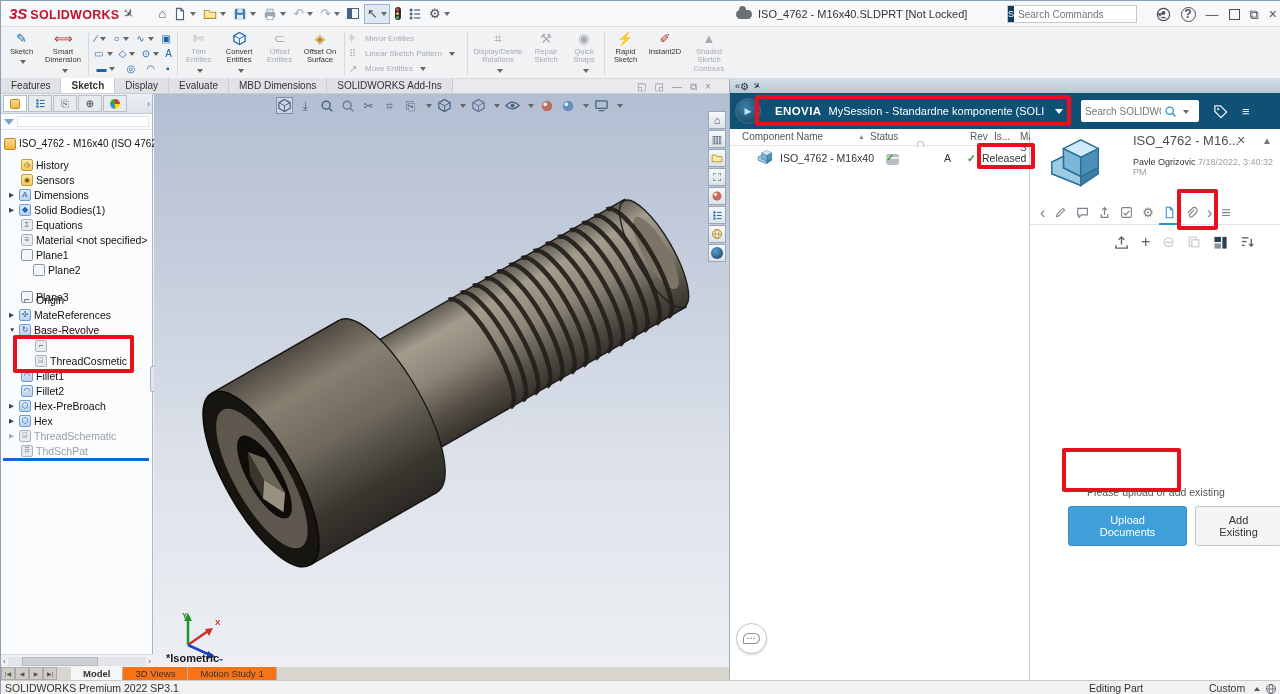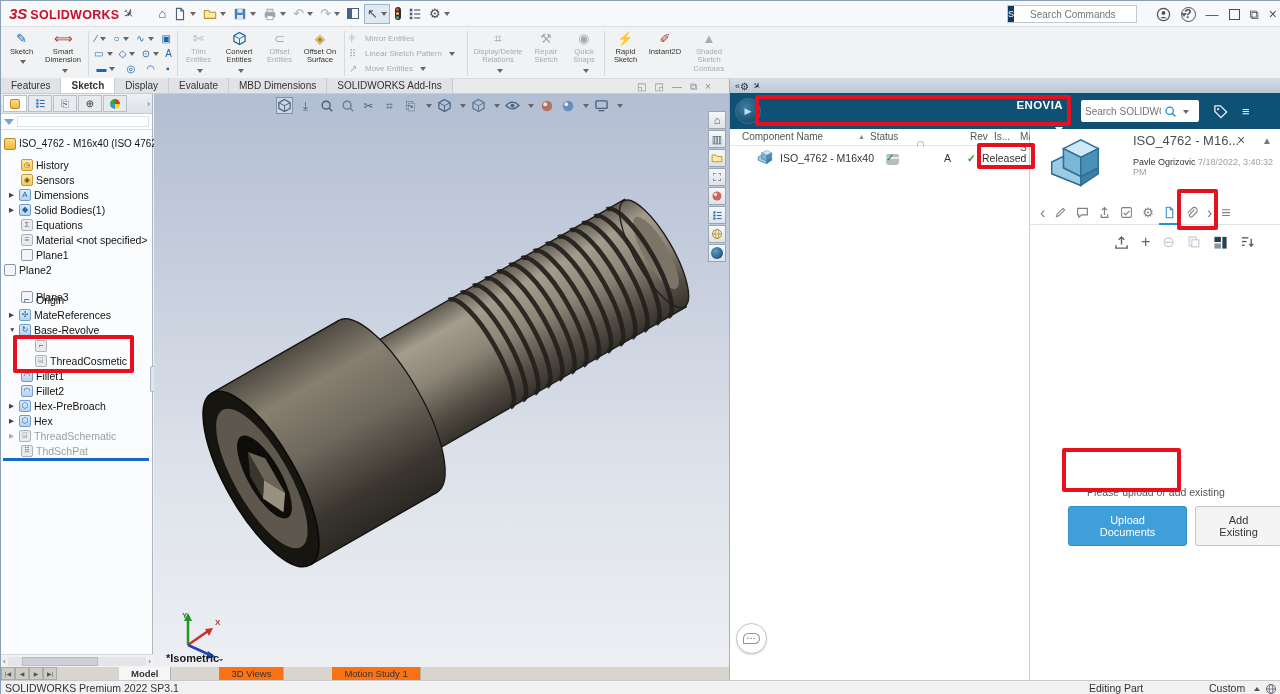--- a/index.html
+++ b/index.html
@@ -19,21 +19,21 @@
   .qbtn { display:flex; align-items:center; height:20px; padding:0 2px; color:#4b4f54; }
   .qbtn.box { border:1px solid #9fb3c8; background:#dfe9f3; }
   .gly { font-size:13px; line-height:1; }
   .car { display:inline-block; width:0; height:0; border:3px solid transparent; border-top:4px solid #666; margin-left:3px; position:relative; top:2px; }
   .car.w { border-top-color:#fff; }
   .doc-title { position:absolute; left:735px; top:0; height:26px; display:flex; align-items:center; gap:6px; font-size:11px; color:#333; }
   .cloud { width:16px; height:9px; background:#6b6f75; border-radius:6px; position:relative; }
   .cloud::before { content:""; position:absolute; left:3px; top:-4px; width:7px; height:7px; background:#6b6f75; border-radius:50%; }
   .cmdsearch { position:absolute; left:1006px; top:4px; width:130px; height:18px; background:#fff; border:1px solid #c4c9cf; display:flex; align-items:center; }
   .cmdsearch .sqico { width:16px; height:16px; background:#123a5e; color:#fff; font-size:9px; display:flex; align-items:center; justify-content:center; }
-  .cmdsearch input { border:none; outline:none; flex:1; font-size:10px; padding:0 16px; color:#666; font-family:"Liberation Sans",sans-serif; background:transparent; }
+  .cmdsearch input { border:none; outline:none; flex:1; font-size:10px; padding:0 4px; color:#666; font-family:"Liberation Sans",sans-serif; background:transparent; }
   .tb-right { position:absolute; right:4px; top:0; height:26px; display:flex; align-items:center; gap:10px; color:#4b4f54; }
 
   
   .ribbon { left:0; top:26px; width:1280px; height:52px; background:#f1f2f3; border-bottom:1px solid #d7dadd; display:flex; align-items:stretch; padding:2px 2px 0 2px; }
   .rgroup { display:flex; align-items:stretch; }
   .rsep { width:1px; background:#d7dadd; margin:2px 2px; }
   .rbtn { width:37px; display:flex; flex-direction:column; align-items:center; justify-content:flex-start; padding-top:2px; text-align:center; }
   .rbtn .ric { width:18px; height:16px; font-size:13px; line-height:16px; color:#1b66b0; }
   .rbtn .lbl { font-size:7.6px; line-height:1.1; color:#333; margin-top:1px; }
   .rbtn .car { margin-top:2px; }
@@ -80,21 +80,21 @@
   .vplabel { position:absolute; left:12px; top:558px; font-size:11px; font-weight:bold; color:#1a1a1a; }
   .taskstrip { position:absolute; right:2px; top:17px; width:19px; display:flex; flex-direction:column; gap:1px; }
   .tsbtn { width:18px; height:18px; border:1px solid #9aa6b4; background:linear-gradient(#f6f8fa,#dde3ea); display:flex; align-items:center; justify-content:center; font-size:11px; color:#456; }
 
   
   .dx { left:728px; top:78px; width:552px; height:601px; background:#fff; border-left:1px solid #9fb0bf; }
   .dxhead { height:14px; background:linear-gradient(#d3dde5,#b9c8d4); display:flex; align-items:center; font-size:9px; color:#23303c; padding:0 5px; }
   .dxhead .t { flex:1; text-align:center; font-weight:bold; letter-spacing:.3px; }
   .navy { position:absolute; left:0; top:14px; width:552px; height:36px; background:#0e5175; display:flex; align-items:center; }
   .compass { width:26px; height:26px; border-radius:50%; margin-left:5px; background:radial-gradient(circle at 40% 35%, #3d7ea6, #123c58); border:1px solid #3b6e8e; display:flex; align-items:center; justify-content:center; color:#bfe3f5; font-size:9px; }
-  .enovia { margin-left:8px; width:300px; height:24px; display:flex; align-items:flex-end; gap:7px; color:#fff; padding:0 6px;flex-direction:column; }
+  .enovia { margin-left:8px; width:300px; height:24px; display:flex; align-items:center; gap:7px; color:#fff; padding:0 6px; }
   .enovia .brand { font-weight:bold; font-size:11.5px; letter-spacing:.4px; }
   .enovia .sess { font-size:11px; white-space:nowrap; overflow:hidden; }
   .dxsearch { margin-left:12px; width:118px; height:22px; background:#fff; border-radius:2px; display:flex; align-items:center; padding:0 4px; gap:3px; }
   .dxsearch input { border:none; outline:none; width:76px; font-size:10px; color:#888; font-family:"Liberation Sans",sans-serif; }
   .navyic { color:#e8eef2; margin-left:14px; font-size:13px; }
 
   
   .mid { position:absolute; left:0; top:50px; width:300px; height:637px; background:#fff; border-right:1px solid #c9ced3; }
   .thead { position:absolute; top:0; left:0; width:100%; height:17px; border-bottom:1px solid #e4e6e8; font-size:10px; color:#555; }
   .thead span { position:absolute; top:2px; }
@@ -123,21 +123,21 @@
   .dtab-active { position:relative; color:#2d8fc9; }
   .dtab-active::after { content:""; position:absolute; left:-4px; right:-4px; bottom:-6px; height:2.5px; background:#2d8fc9; }
   .dtools { position:absolute; left:84px; top:104px; display:flex; align-items:center; gap:12px; color:#5d6océ; color:#5d6469; }
   .dim { opacity:.35; }
   .hint { position:absolute; left:0; top:357px; width:252px; text-align:center; font-size:10.5px; color:#555; }
   .btnrow { position:absolute; left:38px; top:377px; display:flex; gap:8px; }
   .btn-blue { background:#3f9fd8; color:#fff; font-size:11px; border:1px solid #3590c8; border-radius:3px; padding:7px 12px; font-family:"Liberation Sans",sans-serif; }
   .btn-gray { background:#f4f4f4; color:#333; font-size:11px; border:1px solid #c5c5c5; border-radius:3px; padding:7px 12px; font-family:"Liberation Sans",sans-serif; }
 
   
-  .doctabs { left:0; top:666px; width:728px; height:13px; background:#d8d5ce; display:flex; align-items:stretch;gap:48px; }
+  .doctabs { left:0; top:666px; width:728px; height:13px; background:#d8d5ce; display:flex; align-items:stretch; }
   .navbtns { display:flex; }
   .navbtns span { width:14px; border:1px solid #aaa; background:#cfccc5; font-size:6px; color:#555; display:flex; align-items:center; justify-content:center; }
   .dtabb { font-size:9.5px; color:#333; padding:0 12px; display:flex; align-items:center; border-right:1px solid #b5b2aa; background:#f97316; }
   .dtabb.act { background:#f6f6f6; font-weight:bold; }
   .statusbar { left:0; top:679px; width:1280px; height:15px; background:#f1f1f2; border-top:1px solid #c8cacd; font-size:10.5px; color:#333; }
   .statusbar span { position:absolute; top:1px; }
   .updown { display:inline-flex; flex-direction:column; gap:1px; margin-left:6px; }
   .updown i { width:0; height:0; border:3px solid transparent; }
   .updown .u { border-bottom:4px solid #555; }
 
@@ -336,20 +336,24 @@
         </span>
       <span class="qbtn">
           <svg class="icuse" width="14" height="14" color="#49627f">
             <use href="#i-list"></use>
           </svg>
         </span>
       <span class="qbtn">
           <span class="gly">⚙</span>
           <i class="car"></i>
         </span>
+    </div>
+    <div class="doc-title">
+      <span class="cloud"></span>
+      <span>ISO_4762 - M16x40.SLDPRT [Not Locked]</span>
     </div>
     <div class="cmdsearch">
       <span class="sqico">S</span>
       <input placeholder="Search Commands" style="">
       <svg class="icuse" width="12" height="12" color="#8a8f95">
           <use href="#i-mag"></use>
         </svg>
       <i class="car"></i>
     </div>
     <div class="tb-right">
@@ -544,21 +548,21 @@
         <span>Equations</span>
       </div>
     <div class="trow" style="top:139px;left:20px">
         <span class="tic gray">≡</span>
         <span>Material &lt;not specified&gt;</span>
       </div>
     <div class="trow" style="top:154px;left:20px">
         <span class="tic plane"></span>
         <span>Plane1</span>
       </div>
-    <div class="trow" style="top:169px;left:3px">
+    <div class="trow" style="top:169px;left:32px">
         <span class="tic plane"></span>
         <span>Plane2</span>
       </div>
     <div class="trow" style="top:196px;left:20px">
         <span class="tic plane"></span>
         <span>Plane3</span>
       </div>
     <div class="trow" style="top:199px;left:20px">
         <span class="tic" style="color:#456;font-size:10px">⌐</span>
         <span>Origin</span>

